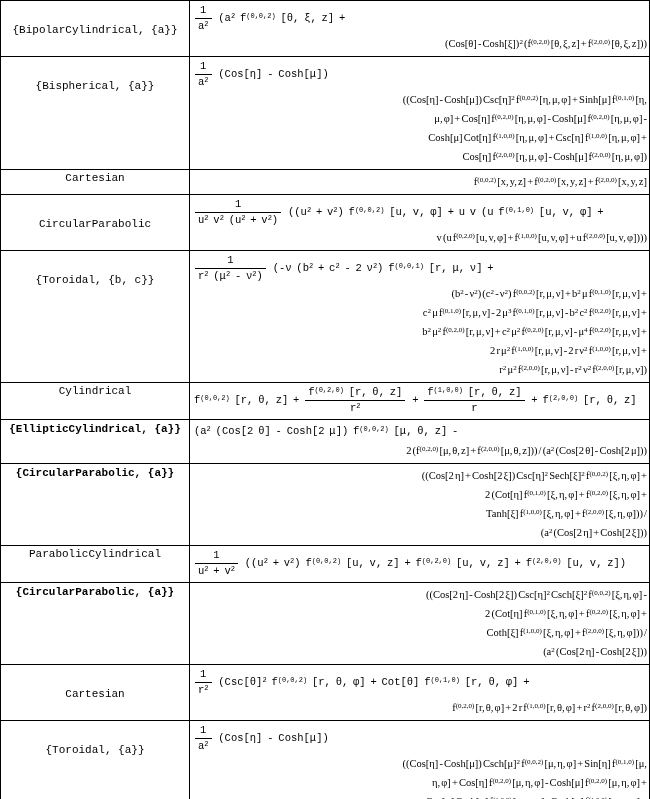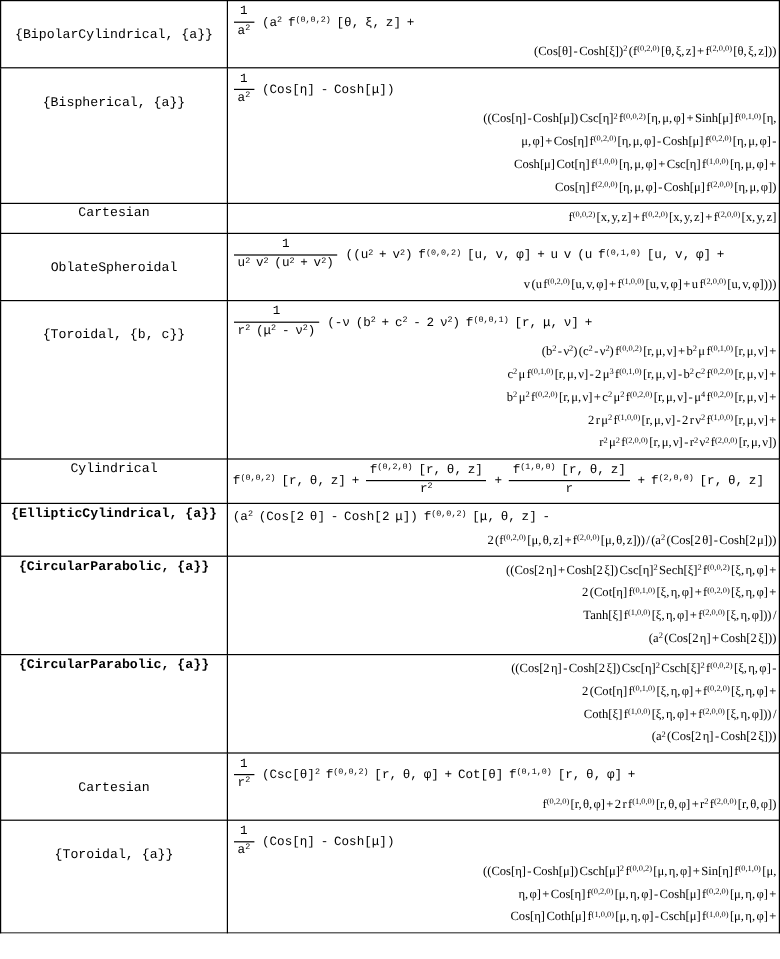--- a/index.html
+++ b/index.html
@@ -94,21 +94,21 @@
             <div class="fline center">Cos[η] f<sup>(2,0,0)</sup> [η, μ, φ] - Cosh[μ] f<sup>(2,0,0)</sup> [η, μ, φ])</div>
           </td>
   </tr>
         <tr>
     <td class="label v-mid">Cartesian</td>
     <td class="formula v-mid">
             <div class="fline center">f<sup>(0,0,2)</sup> [x, y, z] + f<sup>(0,2,0)</sup> [x, y, z] + f<sup>(2,0,0)</sup> [x, y, z]</div>
           </td>
   </tr>
         <tr>
-    <td class="label pt-frac">OblateSpheroidal</td>
+    <td class="label pt-frac">CircularParabolic</td>
     <td class="formula">
             <div class="fline left"><span class="frac"><span class="fn">1</span><span class="fd">u<sup>2</sup> v<sup>2</sup> (u<sup>2</sup> + v<sup>2</sup>)</span></span> ((u<sup>2</sup> + v<sup>2</sup>) f<sup>(0,0,2)</sup> [u, v, φ] + u v (u f<sup>(0,1,0)</sup> [u, v, φ] +</div>
             <div class="fline center">v (u f<sup>(0,2,0)</sup> [u, v, φ] + f<sup>(1,0,0)</sup> [u, v, φ] + u f<sup>(2,0,0)</sup> [u, v, φ])))</div>
           </td>
   </tr>
         <tr>
     <td class="label pt-frac">{Toroidal, {b, c}}</td>
     <td class="formula">
             <div class="fline left"><span class="frac"><span class="fn">1</span><span class="fd">r<sup>2</sup> (μ<sup>2</sup> - ν<sup>2</sup>)</span></span> (-ν (b<sup>2</sup> + c<sup>2</sup> - 2 ν<sup>2</sup>) f<sup>(0,0,1)</sup> [r, μ, ν] +</div>
             <div class="fline center">(b<sup>2</sup> - ν<sup>2</sup>) (c<sup>2</sup> - ν<sup>2</sup>) f<sup>(0,0,2)</sup> [r, μ, ν] + b<sup>2</sup> μ f<sup>(0,1,0)</sup> [r, μ, ν] +</div>
@@ -134,20 +134,26 @@
         <tr>
     <td class="label pt-line">{CircularParabolic, {a}}</td>
     <td class="formula">
             <div class="fline center">((Cos[2 η] + Cosh[2 ξ]) Csc[η]<sup>2</sup> Sech[ξ]<sup>2</sup> f<sup>(0,0,2)</sup> [ξ, η, φ] +</div>
             <div class="fline center">2 (Cot[η] f<sup>(0,1,0)</sup> [ξ, η, φ] + f<sup>(0,2,0)</sup> [ξ, η, φ] +</div>
             <div class="fline center">Tanh[ξ] f<sup>(1,0,0)</sup> [ξ, η, φ] + f<sup>(2,0,0)</sup> [ξ, η, φ])) /</div>
             <div class="fline center">(a<sup>2</sup> (Cos[2 η] + Cosh[2 ξ]))</div>
           </td>
   </tr>
         <tr>
+    <td class="label v-mid">ParabolicCylindrical</td>
+    <td class="formula v-mid">
+            <div class="fline left"><span class="frac"><span class="fn">1</span><span class="fd">u<sup>2</sup> + v<sup>2</sup></span></span> ((u<sup>2</sup> + v<sup>2</sup>) f<sup>(0,0,2)</sup> [u, v, z] + f<sup>(0,2,0)</sup> [u, v, z] + f<sup>(2,0,0)</sup> [u, v, z])</div>
+          </td>
+  </tr>
+        <tr>
     <td class="label pt-line">{CircularParabolic, {a}}</td>
     <td class="formula">
             <div class="fline center">((Cos[2 η] - Cosh[2 ξ]) Csc[η]<sup>2</sup> Csch[ξ]<sup>2</sup> f<sup>(0,0,2)</sup> [ξ, η, φ] -</div>
             <div class="fline center">2 (Cot[η] f<sup>(0,1,0)</sup> [ξ, η, φ] + f<sup>(0,2,0)</sup> [ξ, η, φ] +</div>
             <div class="fline center">Coth[ξ] f<sup>(1,0,0)</sup> [ξ, η, φ] + f<sup>(2,0,0)</sup> [ξ, η, φ])) /</div>
             <div class="fline center">(a<sup>2</sup> (Cos[2 η] - Cosh[2 ξ]))</div>
           </td>
   </tr>
         <tr>
     <td class="label pt-frac">Cartesian</td>

